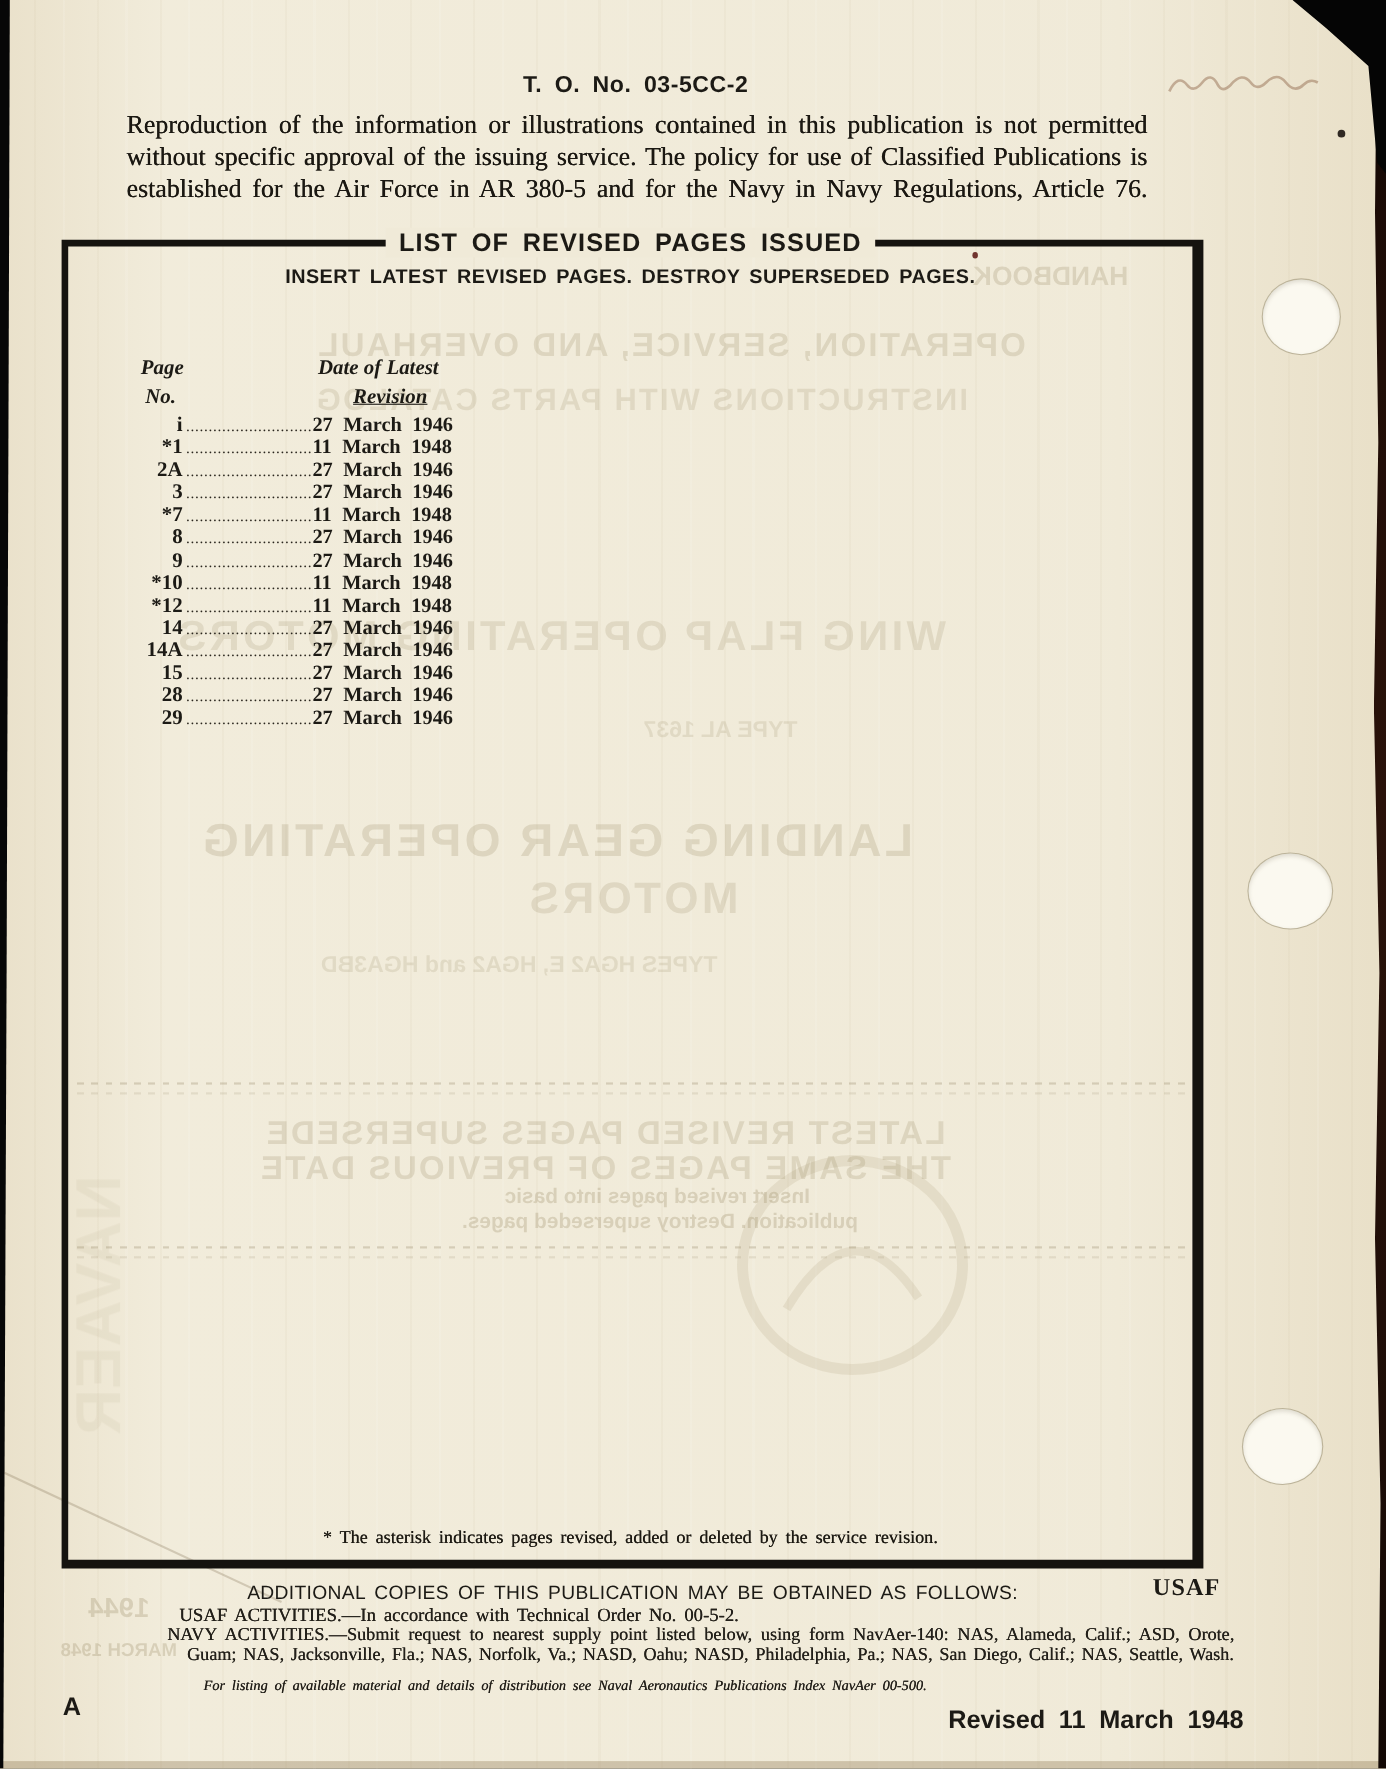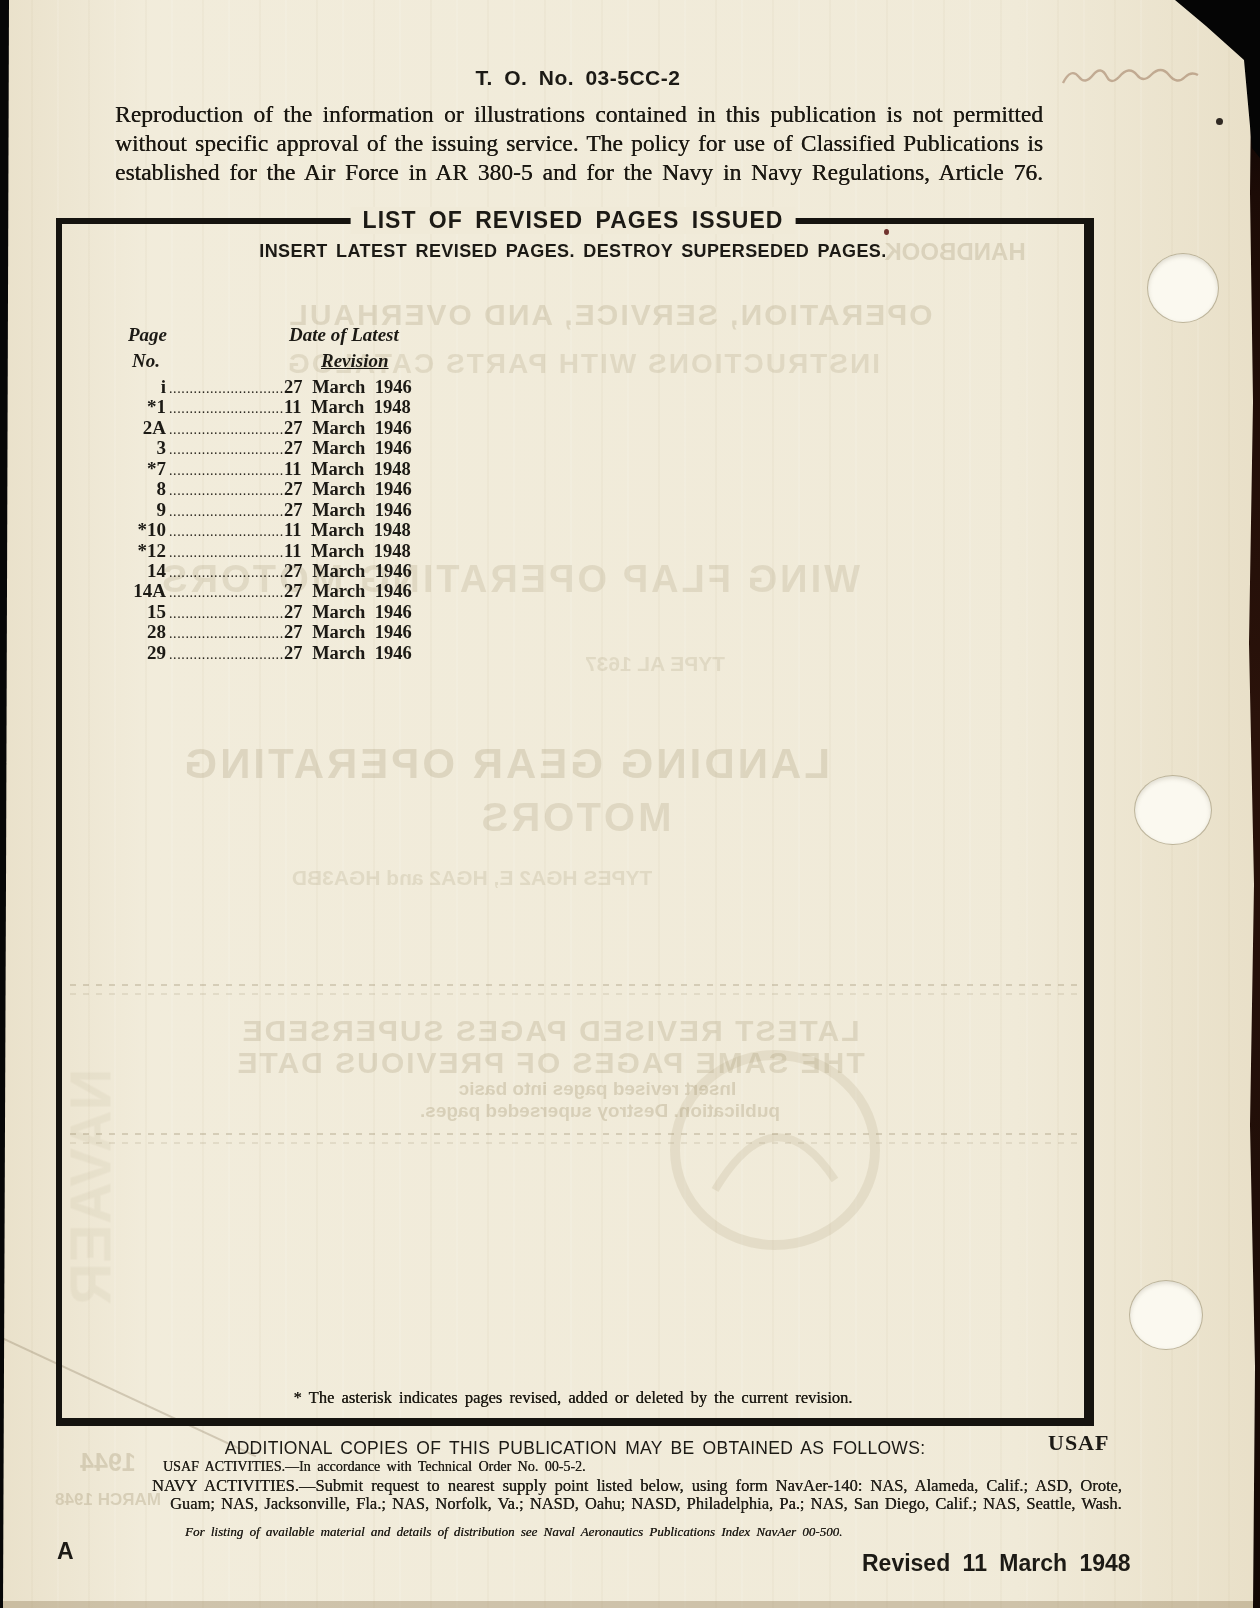--- a/index.html
+++ b/index.html
@@ -80,21 +80,21 @@
   .trow{display:flex;align-items:baseline;height:20.45px;}
   .pg{width:62px;text-align:right;font-weight:700;font-size:19px;white-space:nowrap;}
   .dots{width:115px;margin-left:3px;overflow:hidden;white-space:nowrap;font-size:14px;
     letter-spacing:0.6px;color:#2a261e;}
   .dt{font-weight:700;font-size:18.5px;word-spacing:5px;white-space:nowrap;}
   .footnote{position:absolute;left:0;bottom:10px;width:100%;text-align:center;
     font-size:16.5px;word-spacing:3px;color:#1d1a13;text-shadow:0.2px 0 0 currentColor;}
   .addl-heading{position:absolute;left:56px;top:1438px;width:1038px;text-align:center;
     font-family:"Liberation Sans",sans-serif;font-weight:400;font-size:17.5px;letter-spacing:0.3px;word-spacing:3px;}
   .usaf-label{position:absolute;left:1048px;top:1430px;font-weight:700;font-size:22px;letter-spacing:1px;}
-  .usaf-act{position:absolute;left:163px;top:1459px;font-size:14px;word-spacing:3px;
+  .usaf-act{position:absolute;left:163px;top:1459px;font-size:17px;word-spacing:3px;
     color:#23201a;text-shadow:0.2px 0 0 currentColor;}
   .navy-act{position:absolute;left:152px;top:1477px;width:952px;padding-left:18px;text-indent:-18px;
     font-size:16.5px;line-height:17.5px;text-align:justify;word-spacing:2px;
     color:#23201a;text-shadow:0.2px 0 0 currentColor;}
   .for-listing{position:absolute;left:185px;top:1524px;font-size:13px;word-spacing:3px;
     color:#23201a;text-shadow:0.2px 0 0 currentColor;font-style:italic;}
   .page-letter{position:absolute;left:57px;top:1538px;
     font-family:"Liberation Sans",sans-serif;font-weight:700;font-size:23px;}
   .revised-date{position:absolute;left:862px;top:1550px;white-space:nowrap;
     font-family:"Liberation Sans",sans-serif;font-weight:700;font-size:23px;word-spacing:6px;}
@@ -225,21 +225,21 @@
   </div>
 
   <div class="trow">
     <span class="pg">29</span>
     <span class="dots">..............................</span>
     <span class="dt">27 March 1946</span>
   </div>
 </div>
       </div>
 
-      <div class="footnote">* The asterisk indicates pages revised, added or deleted by the current revision.</div>
+      <div class="footnote">* The asterisk indicates pages revised, added or deleted by the service revision.</div>
     </div>
 
     <div class="addl-heading">ADDITIONAL COPIES OF THIS PUBLICATION MAY BE OBTAINED AS FOLLOWS:</div>
     <div class="usaf-label">USAF</div>
     <div class="usaf-act">USAF ACTIVITIES.—In accordance with Technical Order No. 00-5-2.</div>
     <div class="navy-act">NAVY ACTIVITIES.—Submit request to nearest supply point listed below, using form NavAer-140: NAS, Alameda, Calif.; ASD, Orote, Guam; NAS, Jacksonville, Fla.; NAS, Norfolk, Va.; NASD, Oahu; NASD, Philadelphia, Pa.; NAS, San Diego, Calif.; NAS, Seattle, Wash.</div>
     <div class="for-listing">For listing of available material and details of distribution see Naval Aeronautics Publications Index NavAer 00-500.</div>
 
     <div class="page-letter">A</div>
     <div class="revised-date">Revised 11 March 1948</div>

